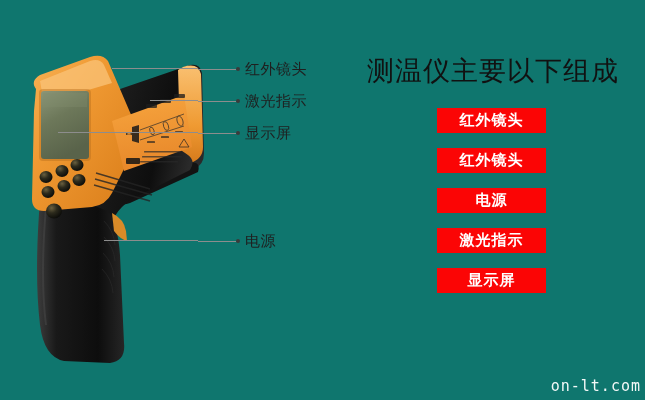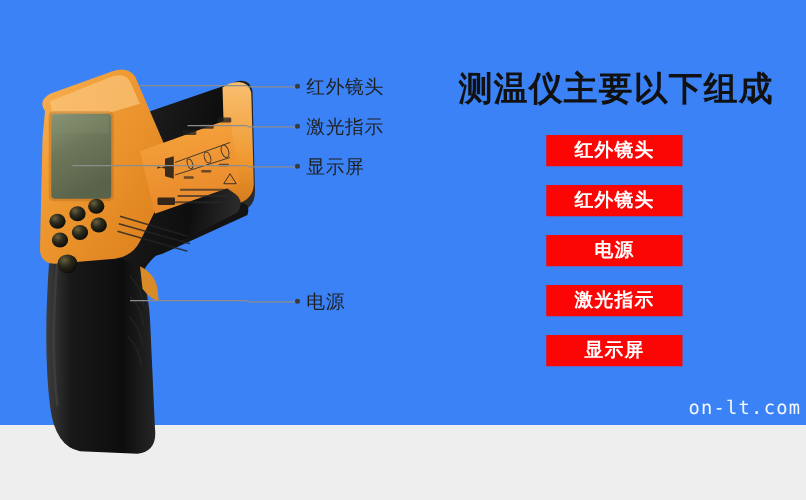--- a/index.html
+++ b/index.html
@@ -10,22 +10,22 @@
     width: 645px;
     height: 400px;
     background: #eeeeee;
     font-family: "DejaVu Sans", "Liberation Sans", sans-serif;
     overflow: hidden;
     position: relative;
   }
   #stage {
     position: absolute;
     left: 0; top: 0;
-    width: 645px; height: 340px;
-    background: #3b82f6;
+    width: 645px; height: 400px;
+    background: #0f766e;
   }
   
   #device-illustration {
     position: absolute;
     left: 0px; top: 25px;
     width: 225px; height: 345px;
   }
   
   .callout {
     position: absolute;
@@ -59,21 +59,21 @@
     position: absolute;
     left: 330px; top: 40px;
     width: 315px; height: 270px;
   }
   #panel-title {
     position: absolute;
     left: 28px; top: 13px;
     width: 270px;
     text-align: center;
     font-size: 27px;
-    font-weight: bold;
+    font-weight: normal;
     color: #111111;
     letter-spacing: 1px;
     white-space: nowrap;
   }
   #component-list {
     position: absolute;
     left: 0; top: 68px;
     width: 315px;
   }
   .component-box {

